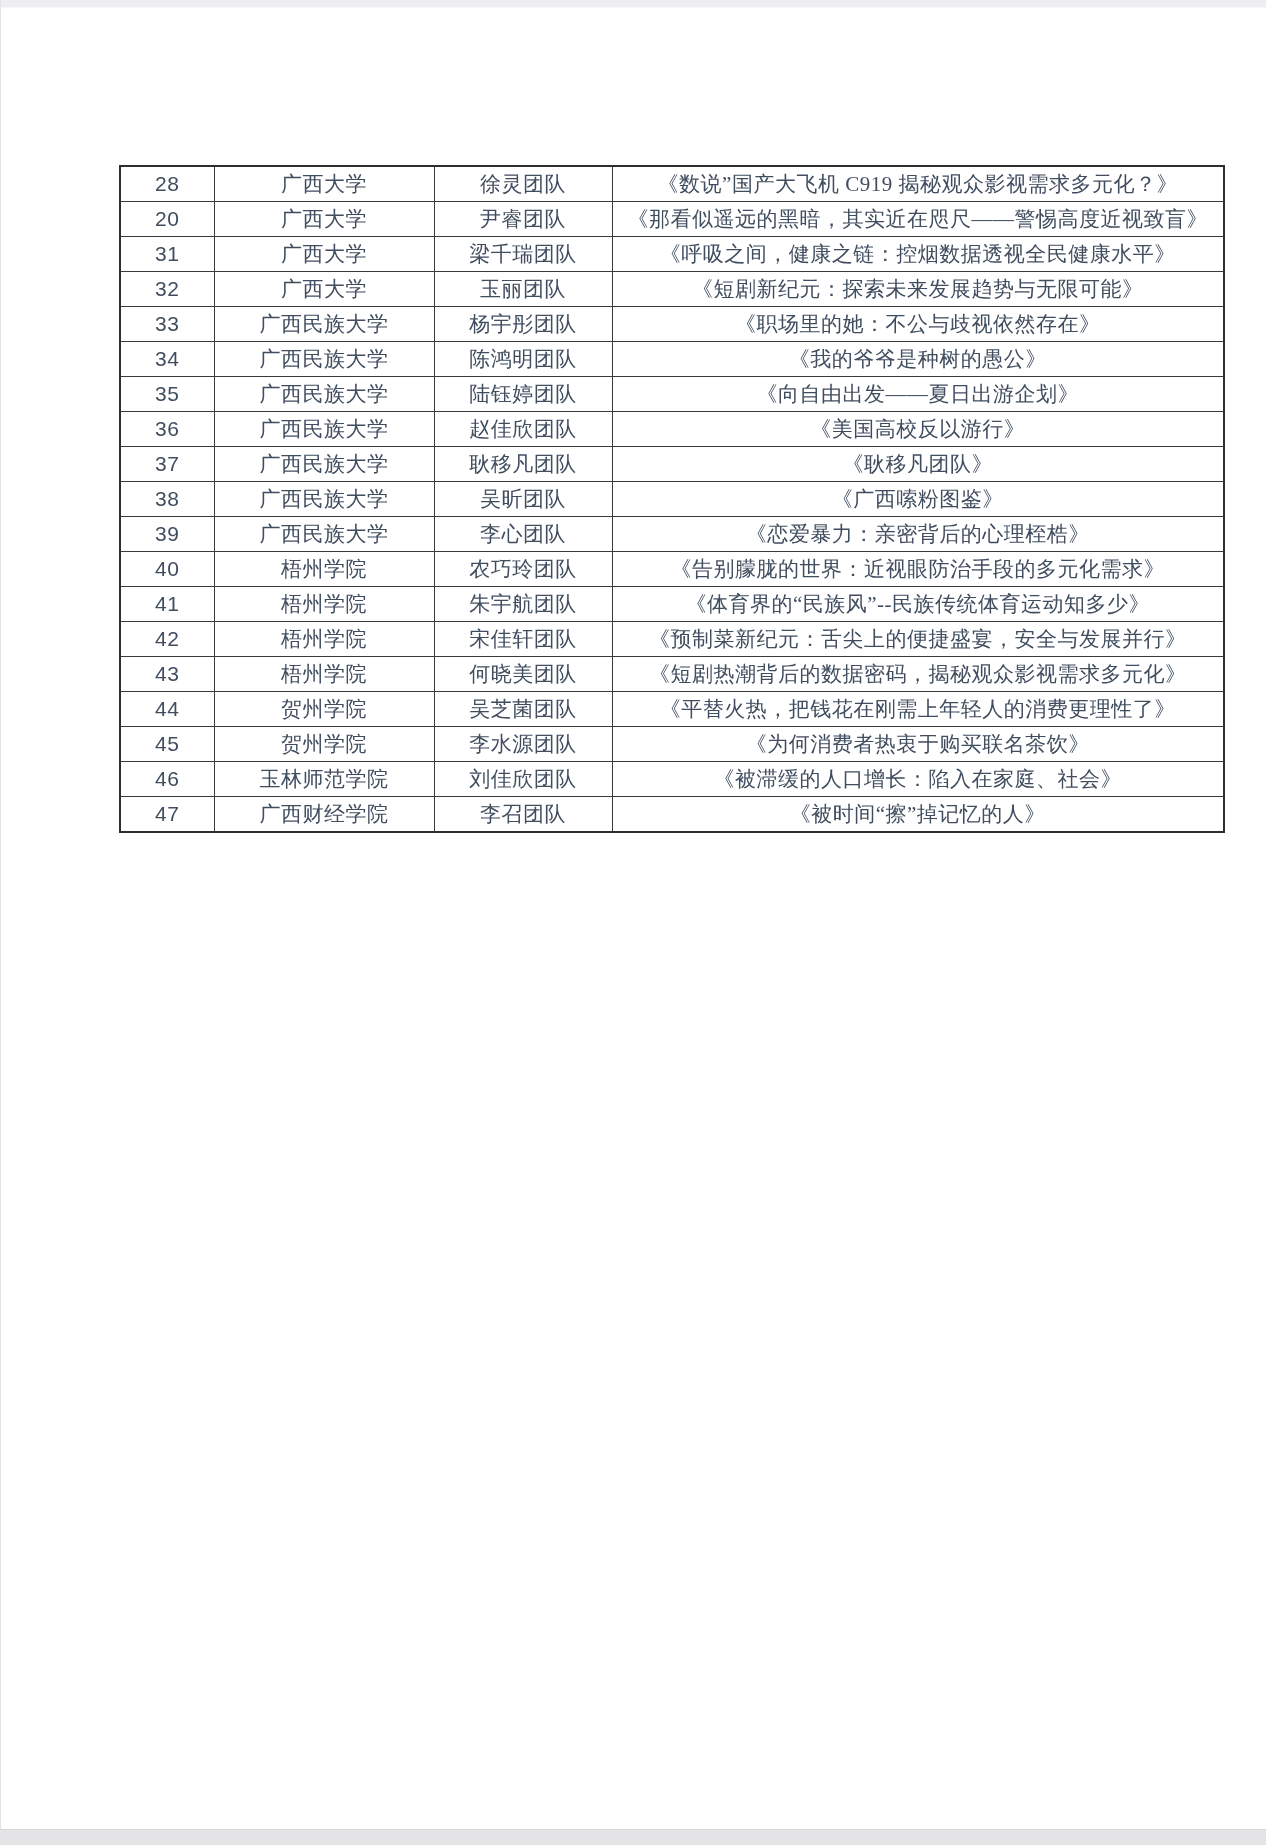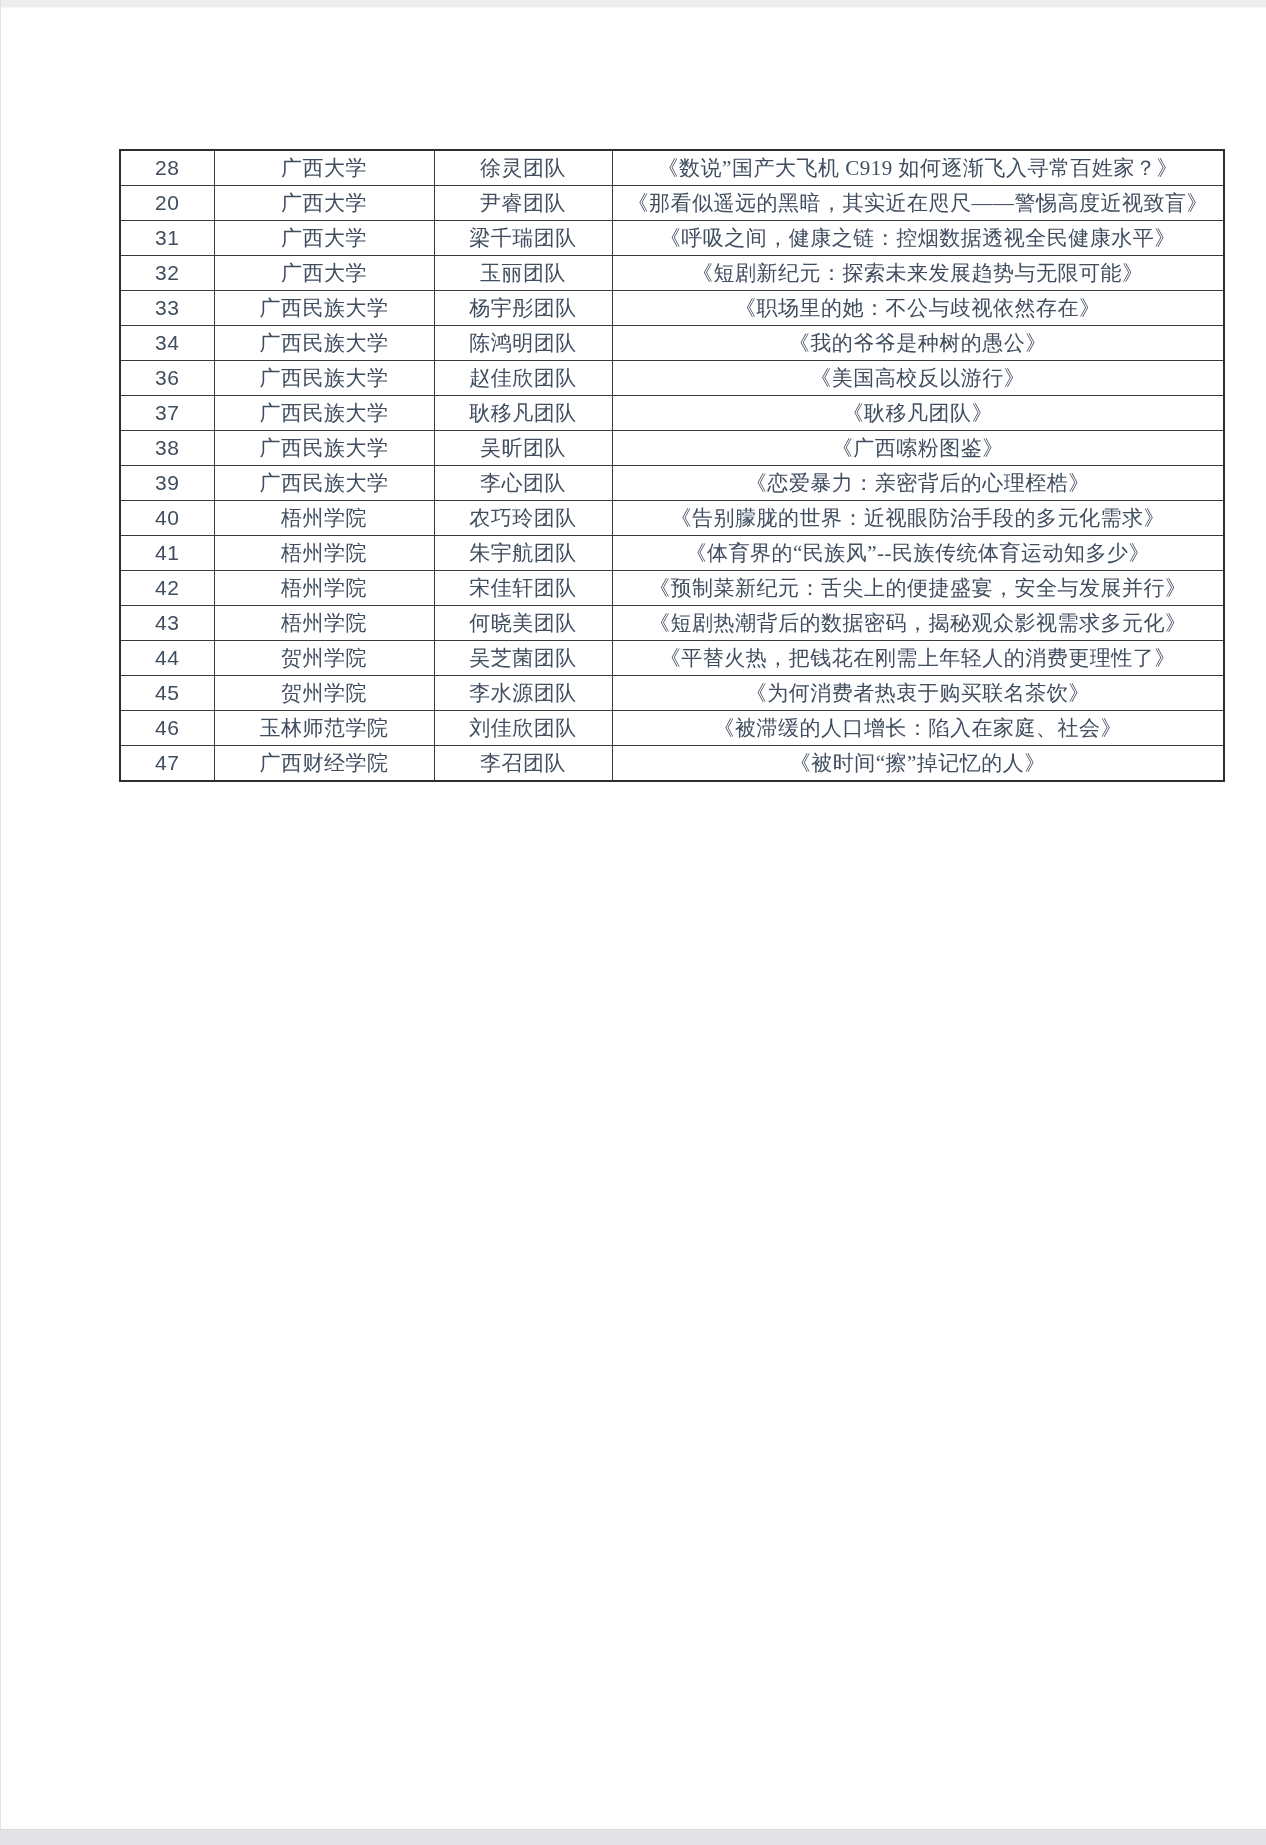--- a/index.html
+++ b/index.html
@@ -40,21 +40,21 @@
   }
   .page {
     position: absolute;
     top: 8px; left: 1px; right: 0;
     bottom: 16px;
     background: #ffffff;
   }
   table.results-table {
     position: absolute;
     left: 118px;
-    top: 141px;
+    top: 157px;
     width: 1104px;
     border-collapse: collapse;
     table-layout: fixed;
     border: 2px solid #2e2e2e;
     padding-left: 32px;
   }
   table.results-table td {
     border: 1px solid #3a3a3a;
     height: 34px;
     padding: 0 4px;
@@ -93,21 +93,21 @@
         <col class="c-no">
           <col class="c-school">
           <col class="c-team">
           <col class="c-title">
       </colgroup>
       <tbody id="table-body">
           <tr>
             <td class="col-no">28</td>
             <td class="col-school">广西大学</td>
             <td class="col-team">徐灵团队</td>
-            <td class="col-title">《数说”国产大飞机 C919 如何逐渐飞入寻常百姓家？》</td>
+            <td class="col-title">《数说”国产大飞机 C919 揭秘观众影视需求多元化？》</td>
           </tr>
           <tr>
             <td class="col-no">20</td>
             <td class="col-school">广西大学</td>
             <td class="col-team">尹睿团队</td>
             <td class="col-title">《那看似遥远的黑暗，其实近在咫尺——警惕高度近视致盲》</td>
           </tr>
           <tr>
             <td class="col-no">31</td>
             <td class="col-school">广西大学</td>
@@ -124,20 +124,26 @@
             <td class="col-no">33</td>
             <td class="col-school">广西民族大学</td>
             <td class="col-team">杨宇彤团队</td>
             <td class="col-title">《职场里的她：不公与歧视依然存在》</td>
           </tr>
           <tr>
             <td class="col-no">34</td>
             <td class="col-school">广西民族大学</td>
             <td class="col-team">陈鸿明团队</td>
             <td class="col-title">《我的爷爷是种树的愚公》</td>
+          </tr>
+          <tr>
+            <td class="col-no">35</td>
+            <td class="col-school">广西民族大学</td>
+            <td class="col-team">陆钰婷团队</td>
+            <td class="col-title">《向自由出发——夏日出游企划》</td>
           </tr>
           <tr>
             <td class="col-no">36</td>
             <td class="col-school">广西民族大学</td>
             <td class="col-team">赵佳欣团队</td>
             <td class="col-title">《美国高校反以游行》</td>
           </tr>
           <tr>
             <td class="col-no">37</td>
             <td class="col-school">广西民族大学</td>

